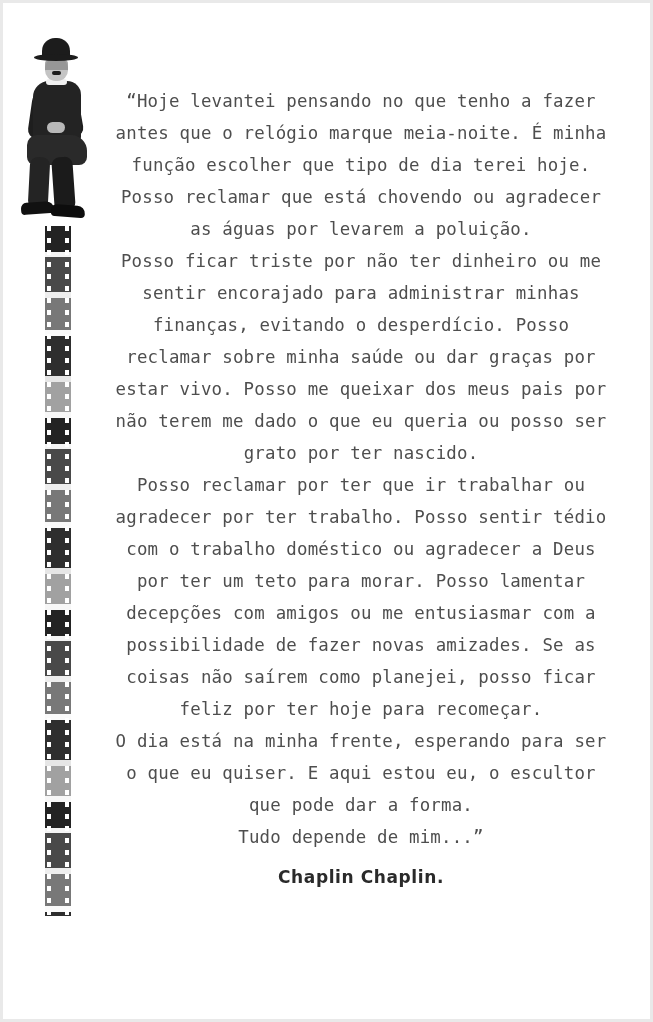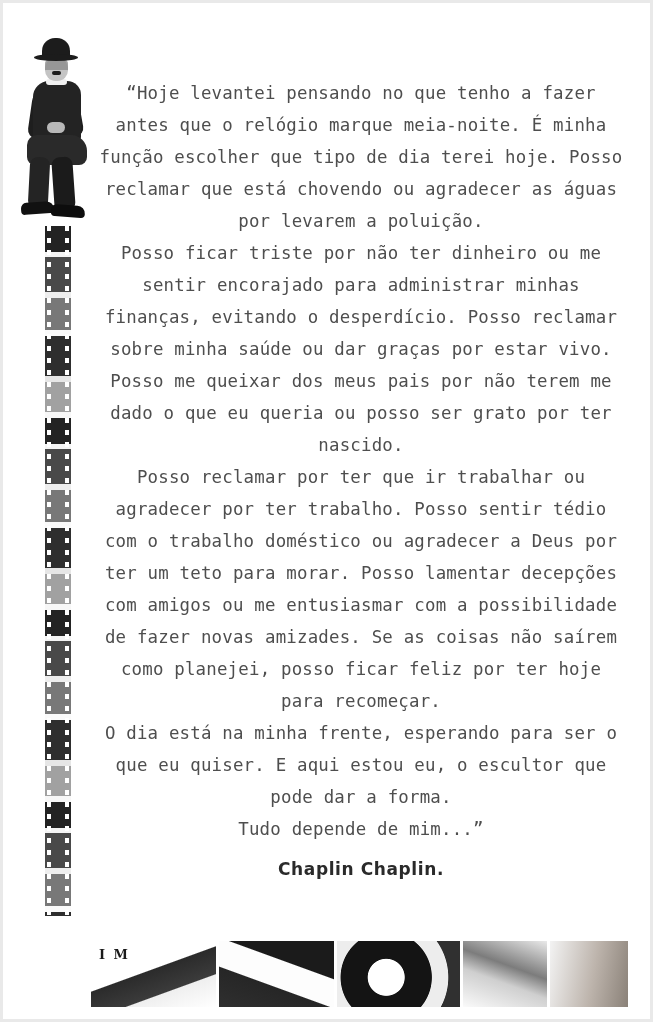--- a/index.html
+++ b/index.html
@@ -233,21 +233,21 @@
 
   
   .quote-block {
     position: absolute;
     left: 96px;
     top: 74px;
     width: 524px;
     text-align: center;
   }
   .quote-text {
-    margin: 0;
+    margin: 8px;
     font-family: "DejaVu Sans Mono", monospace;
     font-size: 17.4px;
     line-height: 32px;
     color: #4e4e4e;
     letter-spacing: .2px;
     white-space: pre-line;
   }
   .author {
     margin: 14px 0 0 0;
     font-family: "DejaVu Sans", sans-serif;
@@ -288,32 +288,14 @@
 
   <div class="quote-block">
     <p class="quote-text">“Hoje levantei pensando no que tenho a fazer antes que o relógio marque meia-noite. É minha função escolher que tipo de dia terei hoje. Posso reclamar que está chovendo ou agradecer as águas por levarem a poluição.
 Posso ficar triste por não ter dinheiro ou me sentir encorajado para administrar minhas finanças, evitando o desperdício. Posso reclamar sobre minha saúde ou dar graças por estar vivo. Posso me queixar dos meus pais por não terem me dado o que eu queria ou posso ser grato por ter nascido.
 Posso reclamar por ter que ir trabalhar ou agradecer por ter trabalho. Posso sentir tédio com o trabalho doméstico ou agradecer a Deus por ter um teto para morar. Posso lamentar decepções com amigos ou me entusiasmar com a possibilidade de fazer novas amizades. Se as coisas não saírem como planejei, posso ficar feliz por ter hoje para recomeçar.
 O dia está na minha frente, esperando para ser o que eu quiser. E aqui estou eu, o escultor que pode dar a forma.
 Tudo depende de mim...”</p>
     <p class="author">Chaplin Chaplin.</p>
   </div>
 
-  <div class="bottom-band">
-    <div class="frame f1">
-      <span class="glyph">I
-M</span>
-    </div>
-    <div class="frame f2">
-      <span class="glyph"></span>
-    </div>
-    <div class="frame f3">
-      <span class="glyph"></span>
-    </div>
-    <div class="frame f4">
-      <span class="glyph"></span>
-    </div>
-    <div class="frame f5">
-      <span class="glyph"></span>
-    </div>
-  </div>
 
 </div>
 
 </body></html>

